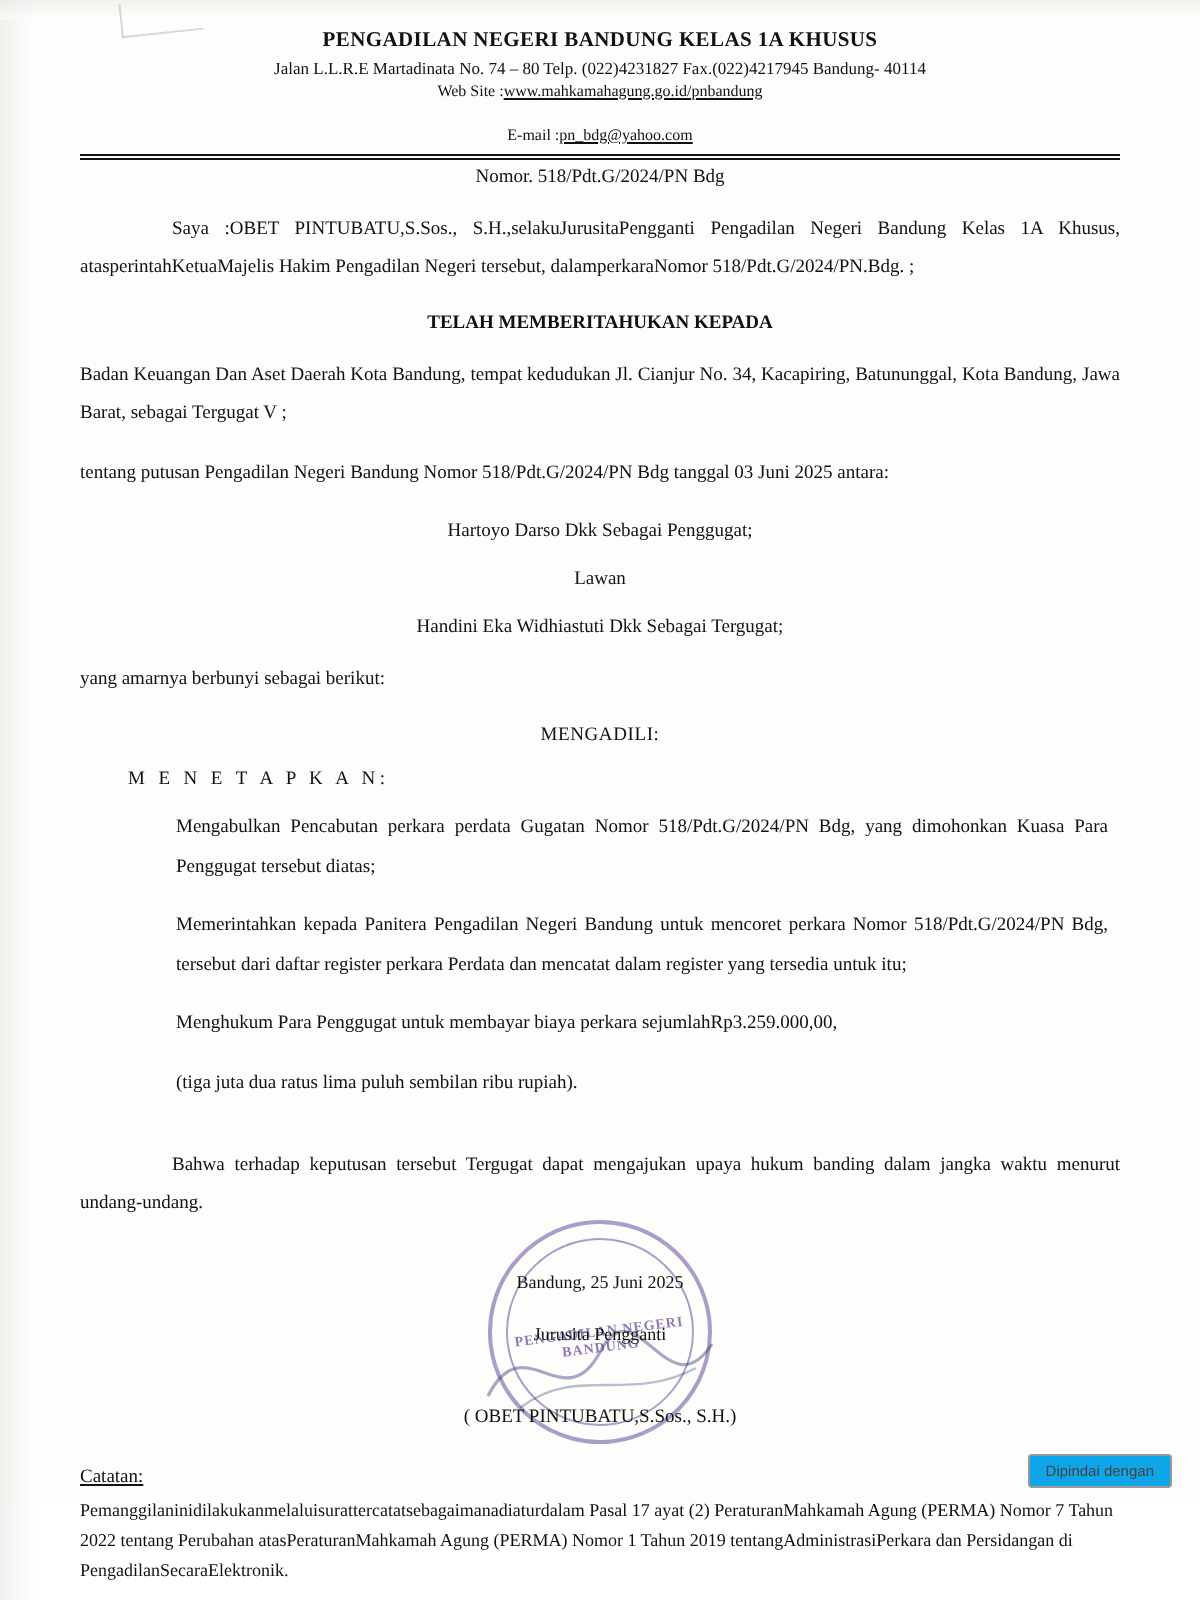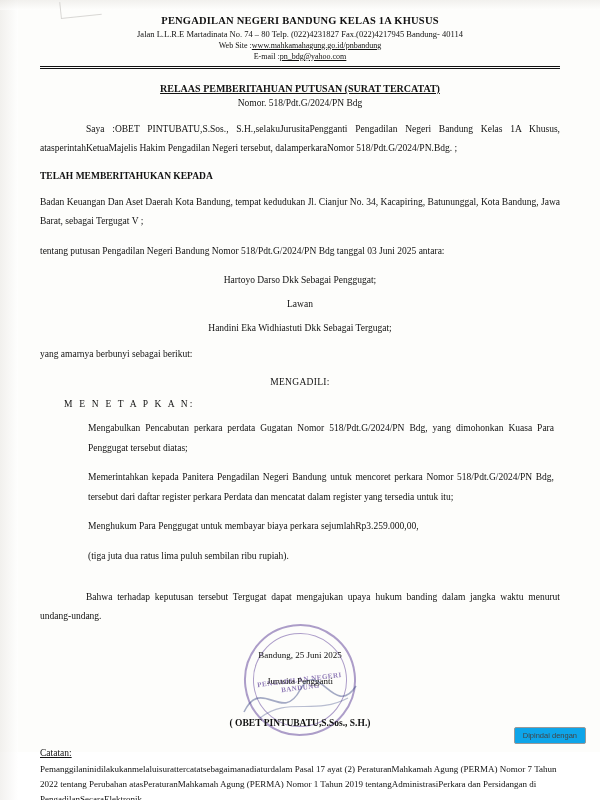--- a/index.html
+++ b/index.html
@@ -65,21 +65,21 @@
     font-size: 8.5px;
     margin-top: 2px;
   }
   .court-web {
     font-size: 8px;
     margin-top: 1px;
   }
   .court-web u { text-decoration: underline; }
   .court-mail {
     font-size: 8px;
-    margin-top: 1px;
+    margin-top: 12px;
     text-align: center;
   }
   .court-mail u { text-decoration: underline; }
   .hr-double {
     border: none;
     border-top: 1.6px solid #111;
     margin: 4px 0 0 0;
   }
   .hr-double2 {
     border: none;
@@ -104,21 +104,21 @@
   
   .para {
     font-size: 9.5px;
     line-height: 1.95;
     text-align: justify;
     margin-top: 12px;
   }
   .para.indent { text-indent: 46px; }
 
   .section-head {
-    text-align: left;
+    text-align: center;
     font-weight: bold;
     font-size: 9.5px;
     margin-top: 14px;
   }
   .center-line {
     text-align: center;
     font-size: 9.5px;
     margin-top: 14px;
   }
   .mengadili {
@@ -172,21 +172,21 @@
   .sig-role {
     font-size: 9px;
     position: absolute;
     left: 50%;
     transform: translateX(-50%);
     top: 40px;
     white-space: nowrap;
   }
   .sig-name {
     font-size: 9.5px;
-    font-weight: bold;
+    font-weight: normal;
     position: absolute;
     left: 50%;
     transform: translateX(-50%);
     top: 82px;
     white-space: nowrap;
   }
   
   .stamp {
     position: absolute;
     left: 50%;
@@ -270,21 +270,20 @@
     <div class="court-web">
       <span>Web Site :</span><u>www.mahkamahagung.go.id/pnbandung</u>
     </div>
     <div class="court-mail">
       <span>E-mail :</span><u>pn_bdg@yahoo.com</u>
     </div>
     <hr class="hr-double">
     <hr class="hr-double2">
   </div>
 
-  <div class="doc-title">RELAAS PEMBERITAHUAN PUTUSAN (SURAT TERCATAT)</div>
   <div class="doc-number">Nomor. 518/Pdt.G/2024/PN Bdg</div>
 
   <div class="para indent">Saya :OBET PINTUBATU,S.Sos., S.H.,selakuJurusitaPengganti Pengadilan Negeri Bandung Kelas 1A Khusus, atasperintahKetuaMajelis Hakim Pengadilan Negeri tersebut, dalamperkaraNomor 518/Pdt.G/2024/PN.Bdg. ;</div>
 
   <div class="section-head">TELAH MEMBERITAHUKAN KEPADA</div>
 
   <div class="para">Badan Keuangan Dan Aset Daerah Kota Bandung, tempat kedudukan Jl. Cianjur No. 34, Kacapiring, Batununggal, Kota Bandung, Jawa Barat, sebagai Tergugat V ;</div>
 
   <div class="para">tentang putusan Pengadilan Negeri Bandung Nomor 518/Pdt.G/2024/PN Bdg tanggal 03 Juni 2025 antara:</div>
 

